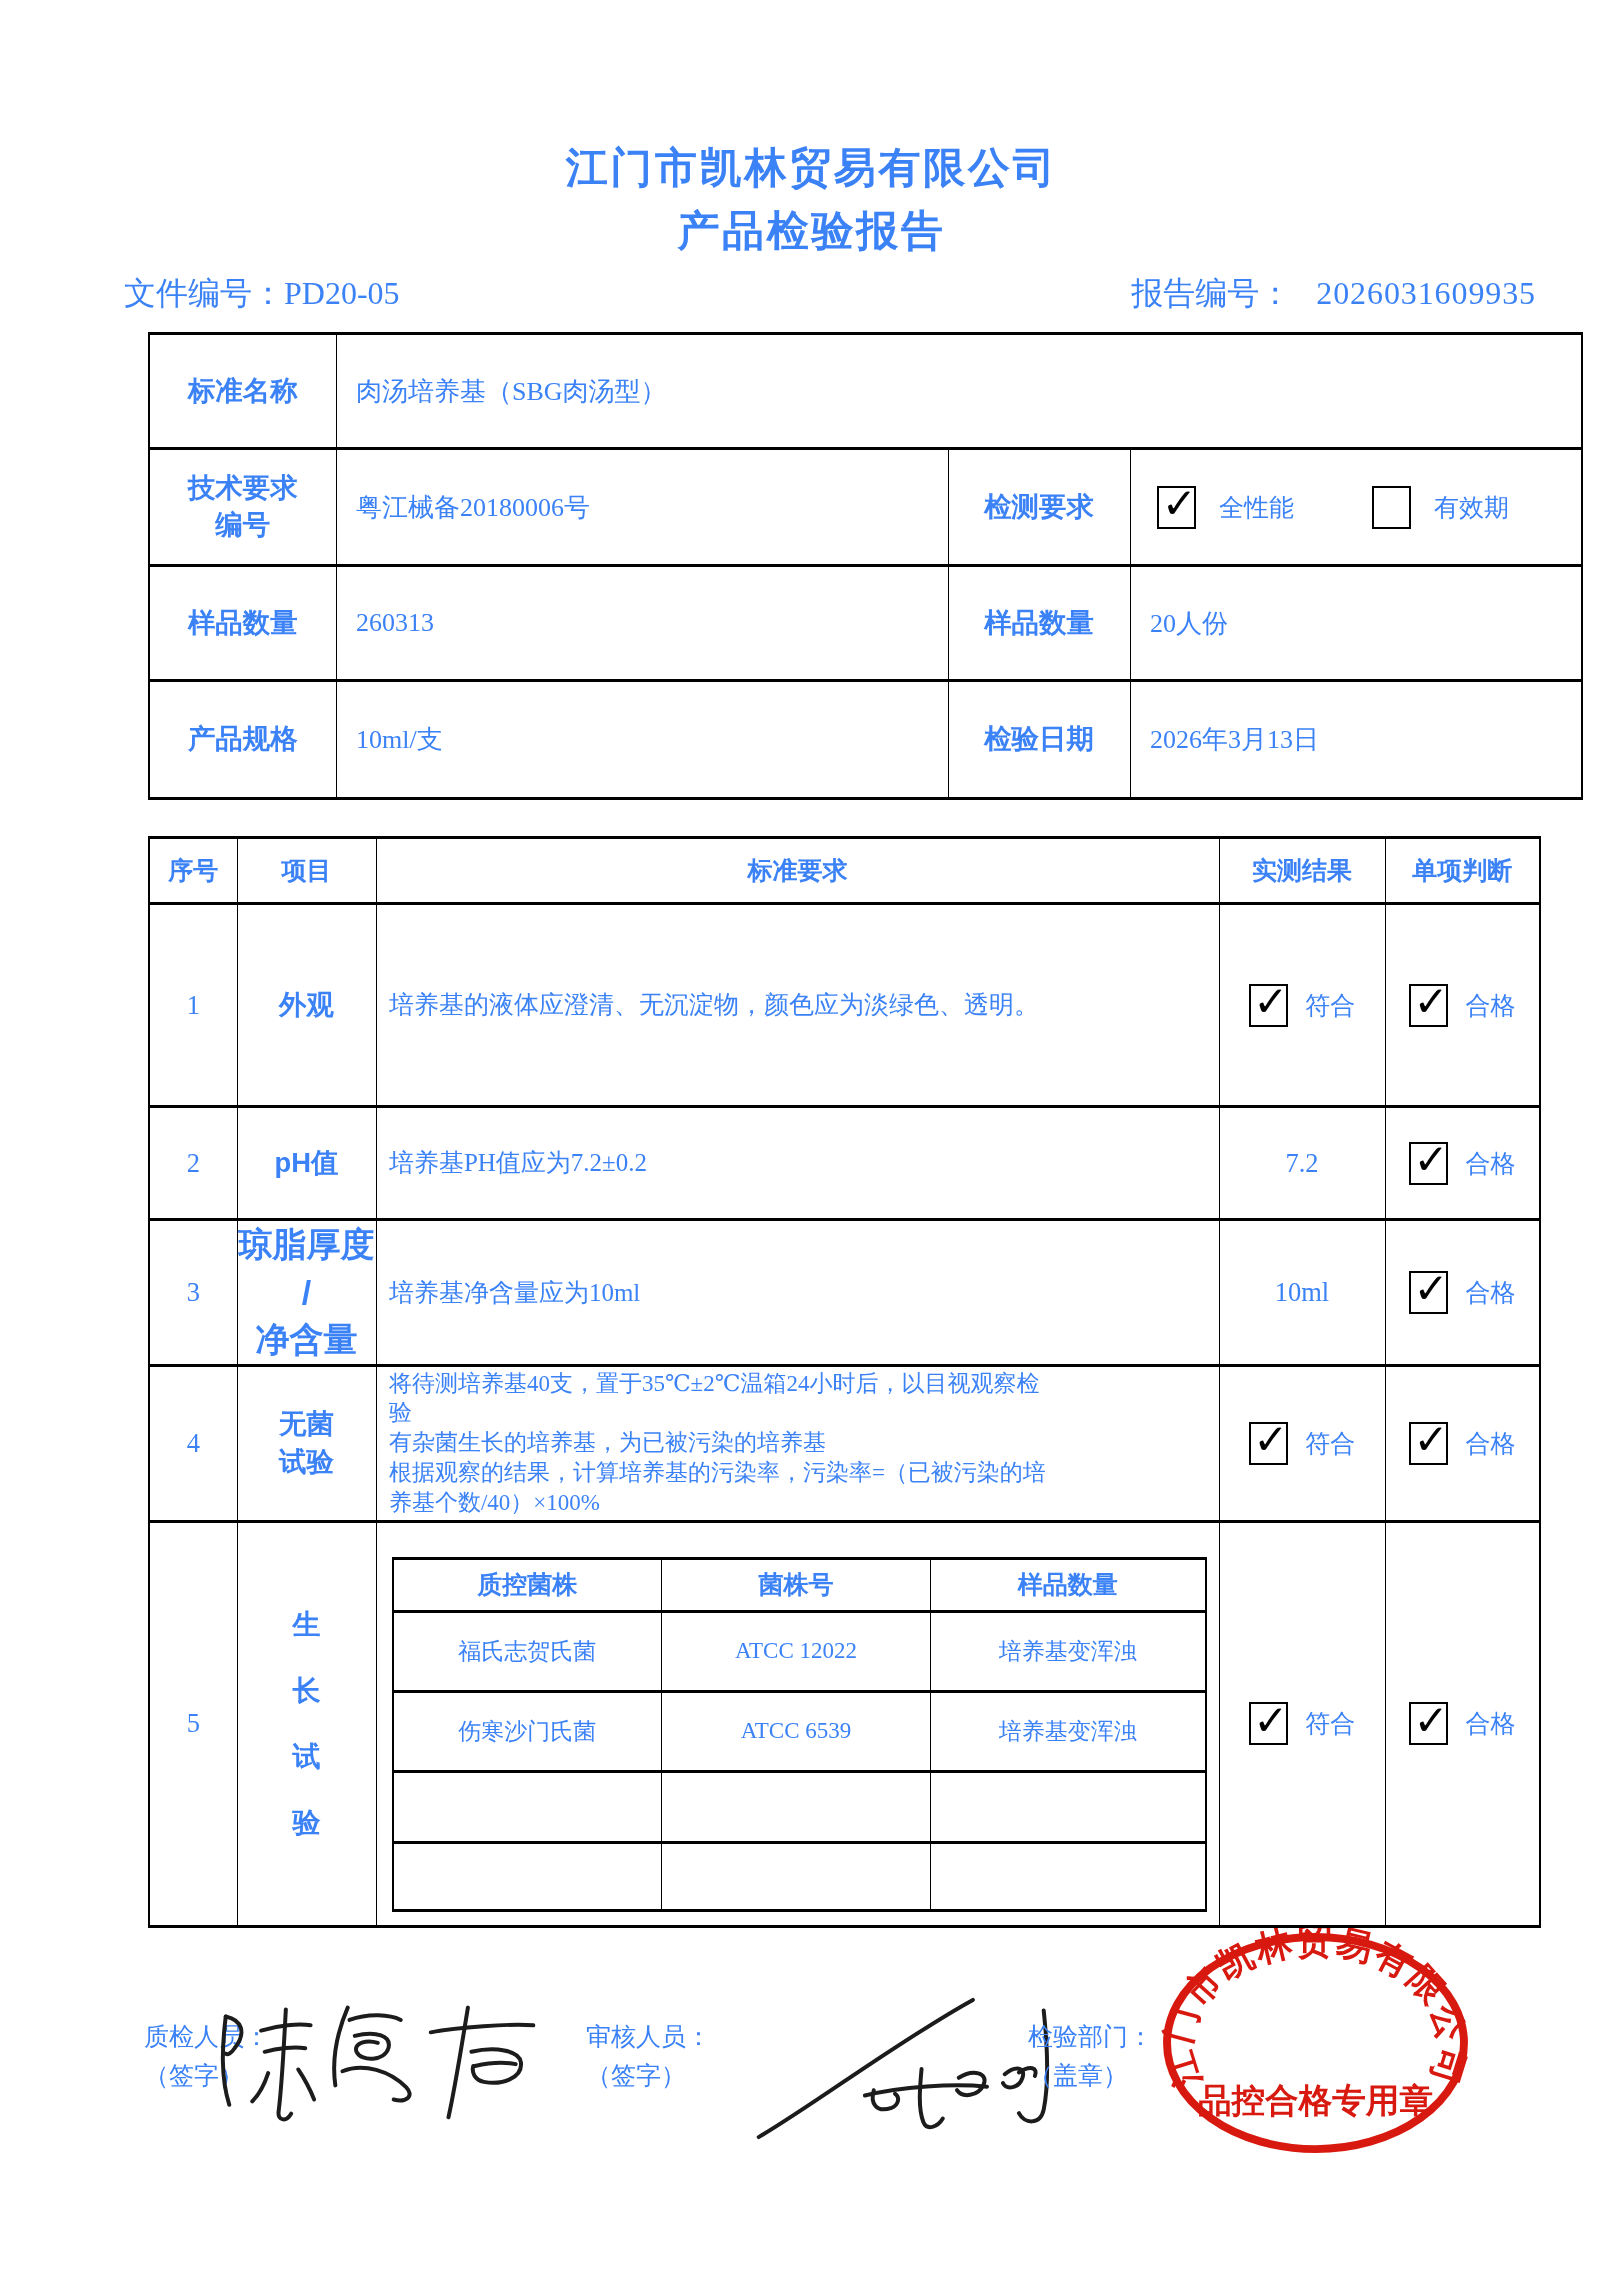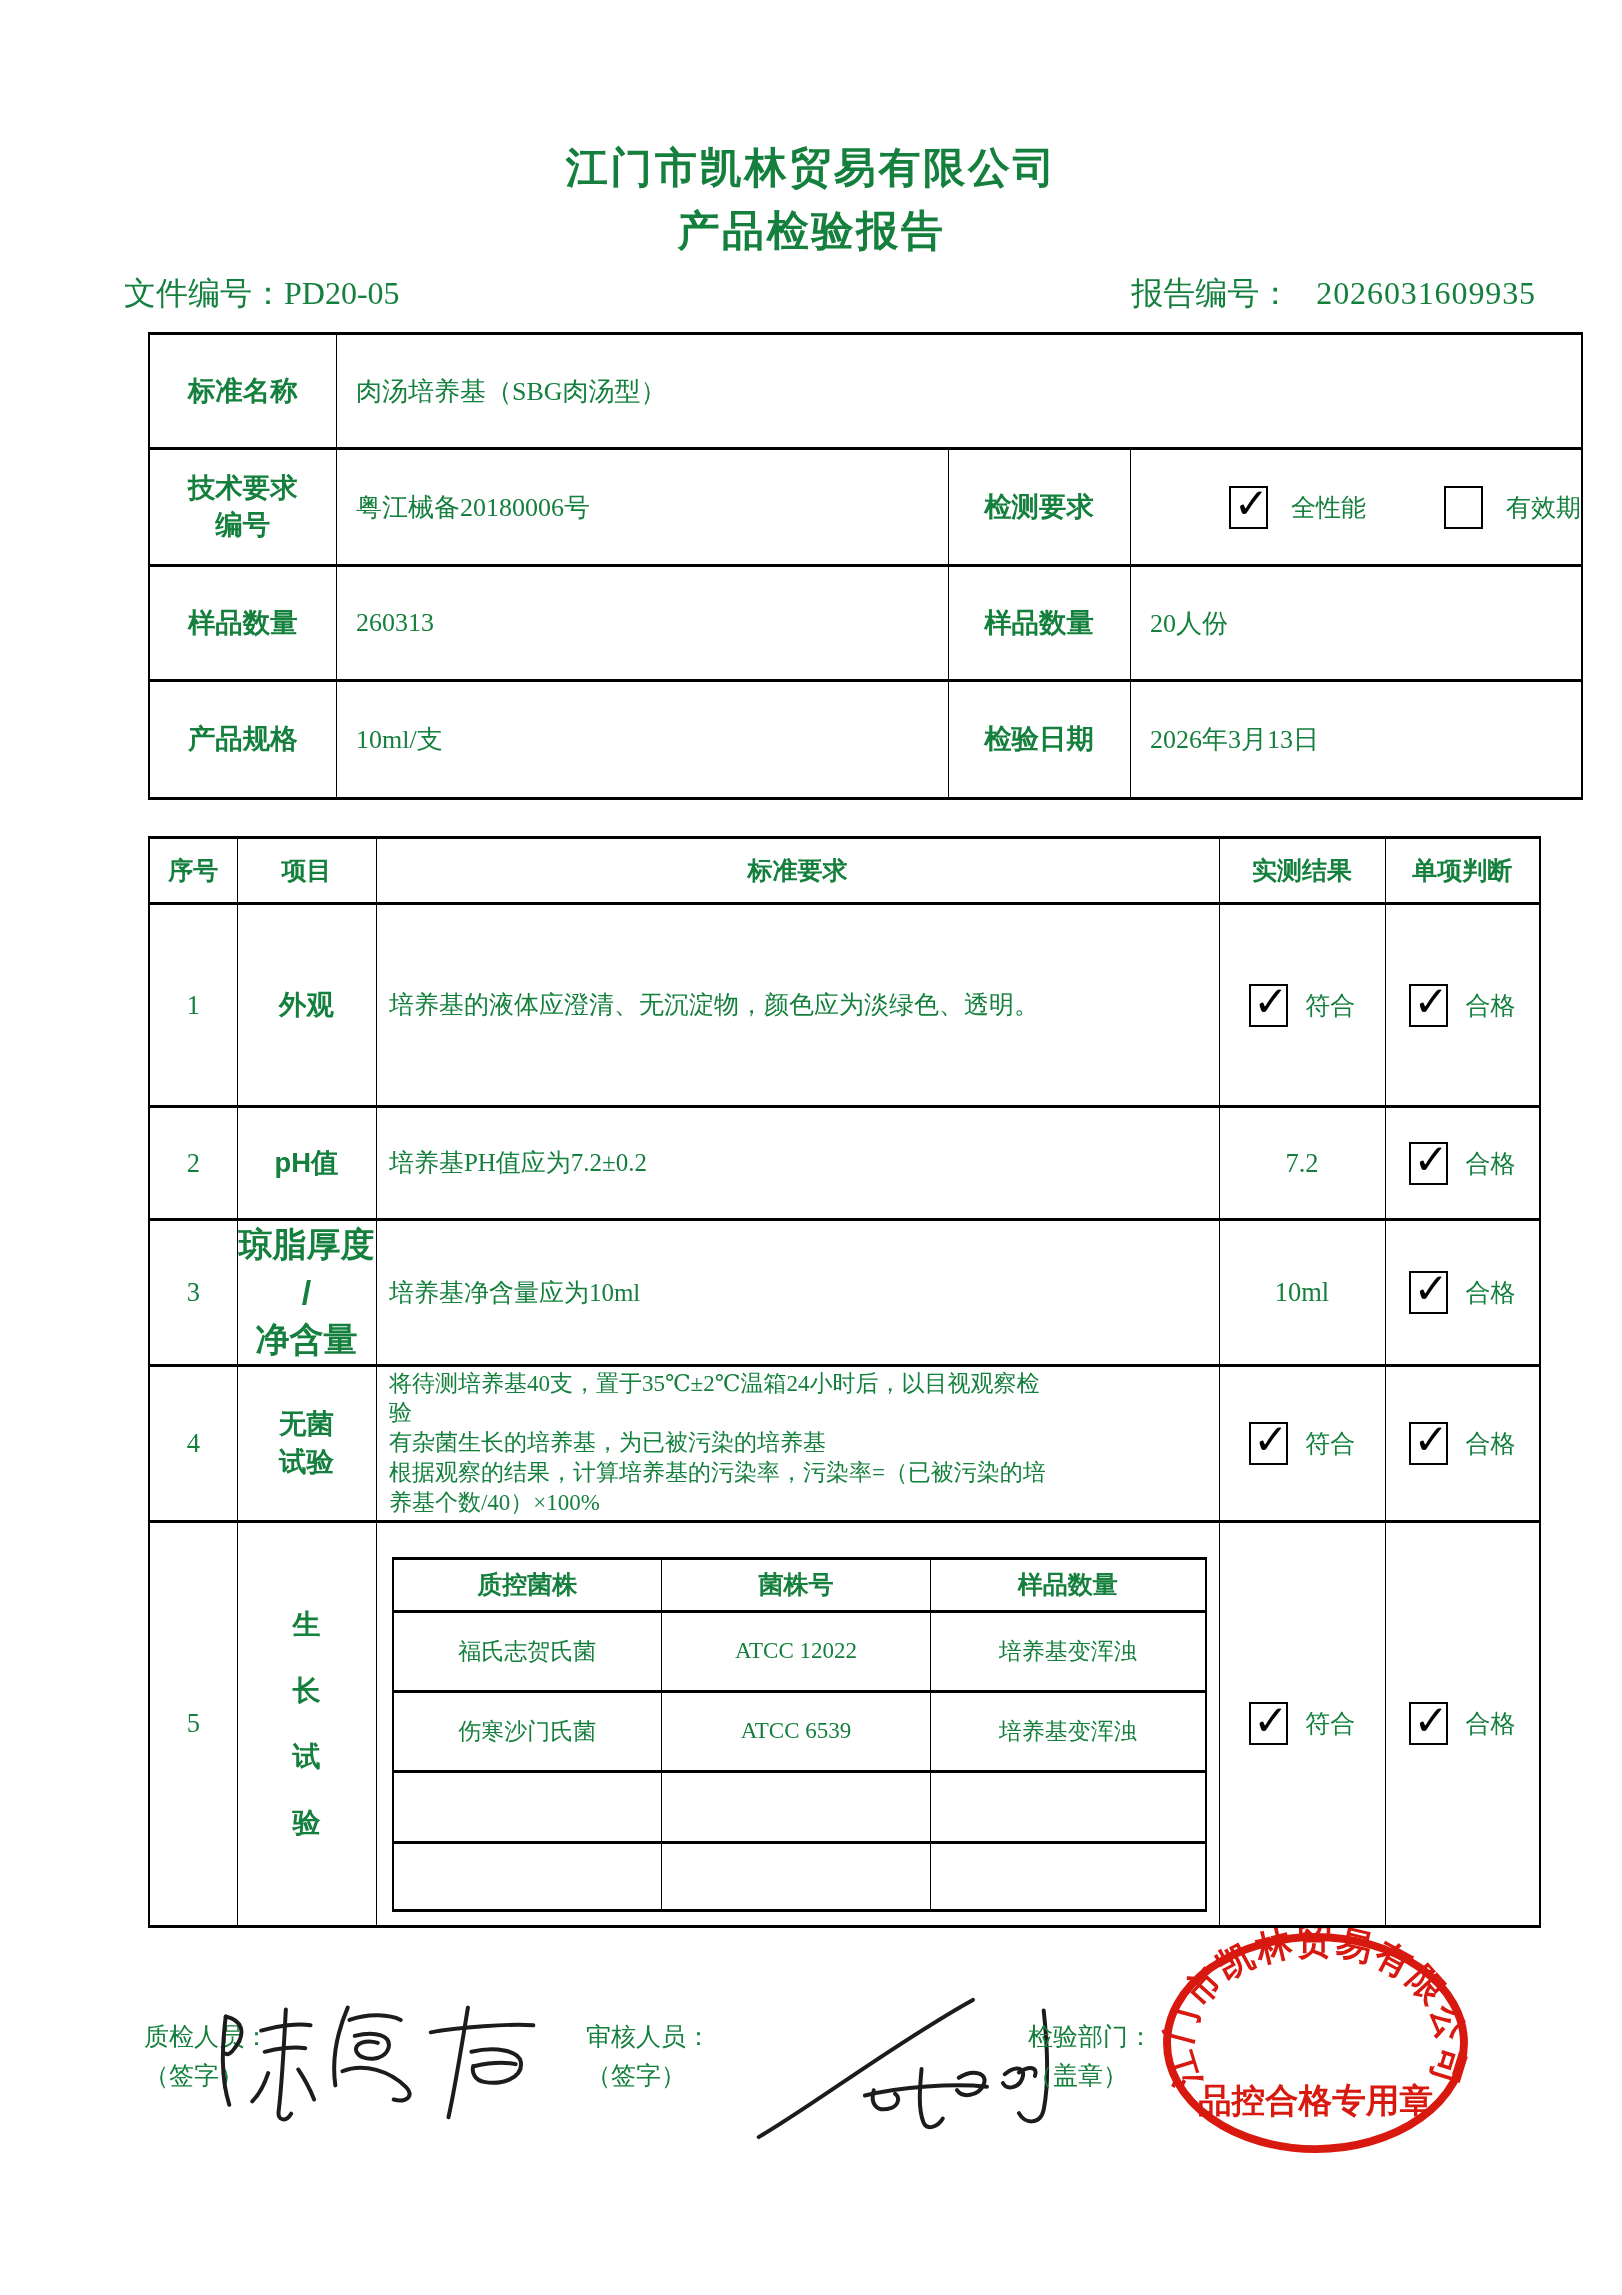--- a/index.html
+++ b/index.html
@@ -1,18 +1,18 @@
 <!DOCTYPE html>
 <html style="font-size:14px"><head>
 <meta charset="utf-8">
 <style>
   html,body { margin:0; padding:0; background:#e8e8e8; }
   #page {
     position:relative; width:1623px; height:2295px; margin:0 auto;
-    background:#ffffff; color:#15803d;
+    background:#ffffff; color:#3b82f6;
     font-family:"Liberation Serif","DejaVu Serif",serif;
     overflow:hidden;
     text-decoration:underline;
   }
   .abs { position:absolute; }
   .hd { font-family:"Liberation Sans","DejaVu Sans",sans-serif; font-weight:700; }
   .pre { white-space:pre-line; }
 
   .title-line { left:0; width:100%; text-align:center; font-size:42px; letter-spacing:2.7px; }
 
@@ -27,21 +27,21 @@
   .t1 { left:118px; top:332px; width:1433px; }
   .t1 .lbl { font-family:"Liberation Sans","DejaVu Sans",sans-serif; font-weight:700; font-size:27.4px; text-align:center; line-height:1.35; }
   .t1 .val { font-size:26px; text-align:left; padding-left:19.5px; }
 
   
   .checkbox { position:relative; display:inline-block; width:35px; height:39px; border:2.7px solid #000; background:#fff; flex:0 0 auto; }
   .checkbox.checked::after {
     content:"✓"; position:absolute; left:2.7px; top:-8.8px;
     font-family:"DejaVu Sans",sans-serif; font-weight:700; font-size:42px; color:#000;
   }
-  .opts { display:flex; align-items:center; padding-left:26.5px; font-size:25px;justify-content:flex-end; }
+  .opts { display:flex; align-items:center; padding-left:26.5px; font-size:25px; }
   .opts .opt { display:flex; align-items:center; gap:23px; }
   .opts .opt + .opt { margin-left:78px; }
   .chk-group { display:flex; align-items:center; justify-content:center; gap:17.7px; font-size:25px; }
 
   
   .t2 { left:118px; top:836px; width:1390px; }
   .t2 th { font-family:"Liberation Sans","DejaVu Sans",sans-serif; font-weight:700; font-size:25px; text-align:center; }
   .t2 .c-num { font-size:26.5px; text-align:center; }
   .t2 .c-item { font-family:"Liberation Sans","DejaVu Sans",sans-serif; font-weight:700; font-size:27.4px; text-align:center; line-height:1.4; }
   .t2 .c-item.vert { line-height:2.35; font-size:28px; }

